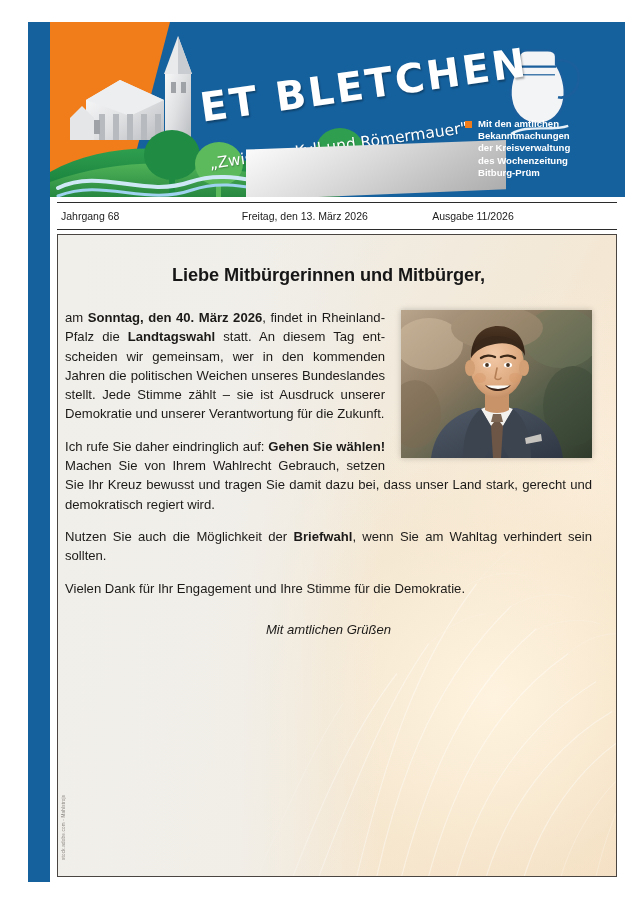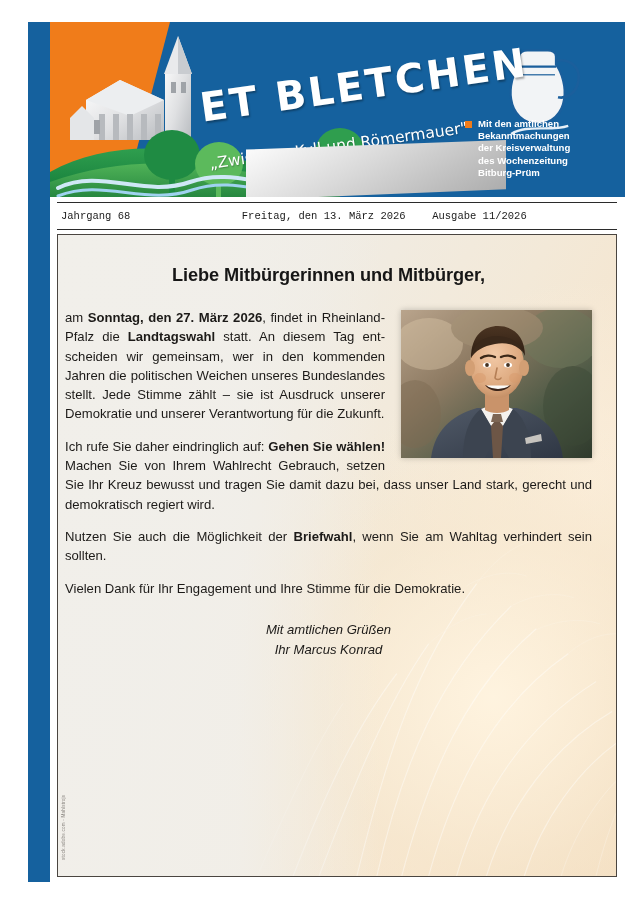--- a/index.html
+++ b/index.html
@@ -151,21 +151,21 @@
     left: 57px;
     top: 202px;
     width: 560px;
     height: 26px;
     border-top: 1.1px solid #2b2b2b;
     border-bottom: 1.1px solid #2b2b2b;
     display: flex;
     align-items: center;
     font-size: 10.5px;
     color: #1b1b1b;
-    font-family: Liberation Mono, monospace;
+    font-family: Liberation Sans, sans-serif;
   }
   .infobar .ib-left   { width: 33%; text-align: left; padding-left: 4px; box-sizing: border-box; }
   .infobar .ib-center { width: 34%; text-align: left; }
   .infobar .ib-right  { width: 33%; text-align: left; padding-right: 4px; box-sizing: border-box; }
 
   
   .content-box {
     position: absolute;
     left: 57px;
     top: 234px;
@@ -472,28 +472,27 @@
 
           <path d="M84,75 C90,83 104,83 110,75 C104,78 90,78 84,75 Z" fill="#3a2318"></path>
           <path d="M85.5,75.6 C91,80 103,80 108.5,75.6 Z" fill="#fbfaf7"></path>
 
           <ellipse cx="79" cy="68" rx="6" ry="5" fill="#d79a6c" opacity="0.5"></ellipse>
           <ellipse cx="114" cy="68" rx="6" ry="5" fill="#d79a6c" opacity="0.5"></ellipse>
         </svg>
       </div>
 
       <div class="body-text">
-        <p>am <b>Sonntag, den 27. März 2026</b>, findet in Rheinland-Pfalz die <b>Land­tagswahl</b> statt. An diesem Tag ent­scheiden wir gemeinsam, wer in den kommenden Jahren die politi­schen Weichen unseres Bundeslan­des stellt. Jede Stimme zählt – sie ist Ausdruck unserer Demokratie und unserer Verantwortung für die Zukunft.</p>
+        <p>am <b>Sonntag, den 40. März 2026</b>, findet in Rheinland-Pfalz die <b>Land­tagswahl</b> statt. An diesem Tag ent­scheiden wir gemeinsam, wer in den kommenden Jahren die politi­schen Weichen unseres Bundeslan­des stellt. Jede Stimme zählt – sie ist Ausdruck unserer Demokratie und unserer Verantwortung für die Zukunft.</p>
         <p>Ich rufe Sie daher eindringlich auf: <b>Gehen Sie wählen!</b> Machen Sie von Ihrem Wahlrecht Gebrauch, setzen Sie Ihr Kreuz bewusst und tragen Sie damit dazu bei, dass unser Land stark, gerecht und demokratisch regiert wird.</p>
         <p>Nutzen Sie auch die Möglichkeit der <b>Briefwahl</b>, wenn Sie am Wahltag ver­hindert sein sollten.</p>
         <p>Vielen Dank für Ihr Engagement und Ihre Stimme für die Demokratie.</p>
       </div>
 
       <div class="signature">
         <span>Mit amtlichen Grüßen</span>
-        <span>Ihr Marcus Konrad</span>
       </div>
     </div>
 
     <div class="photo-credit">stock.adobe.com - Mahlstrojs</div>
   </div>
 
 </div>
 
 </body></html>

